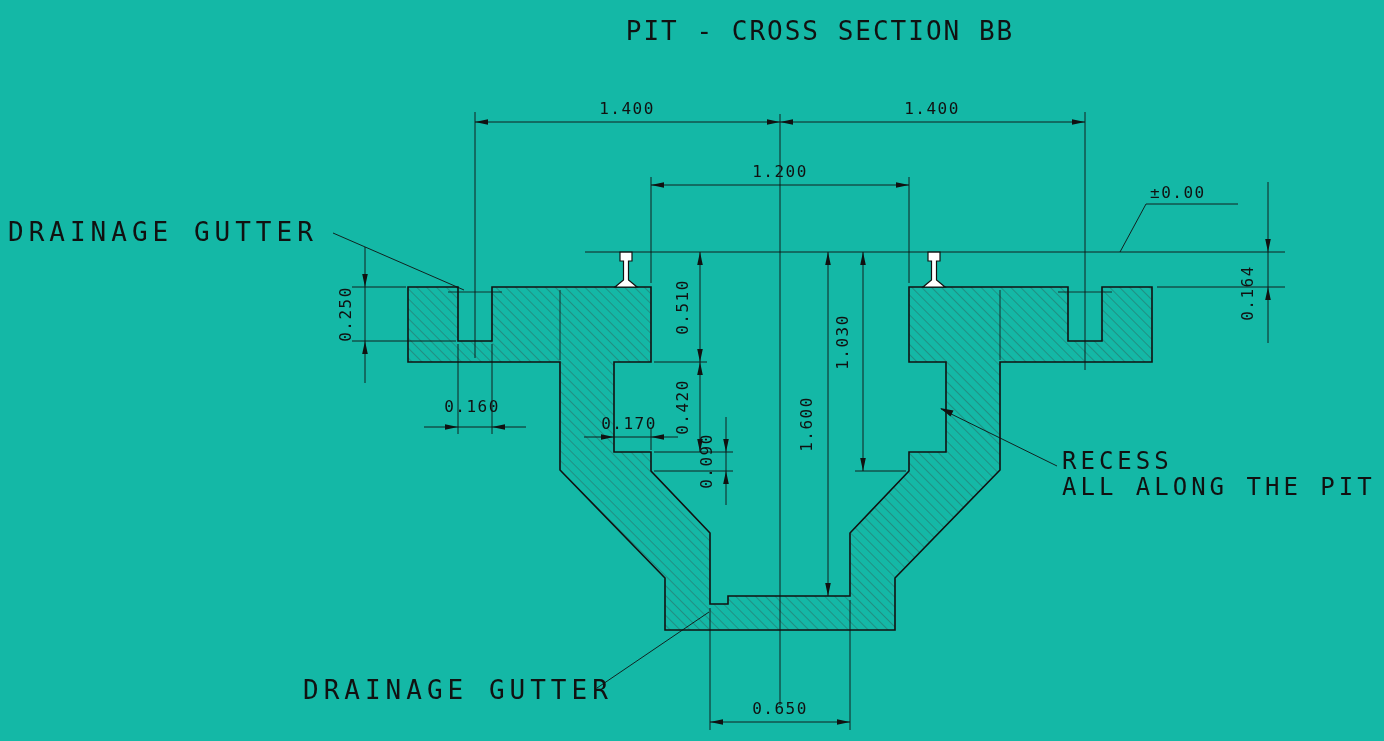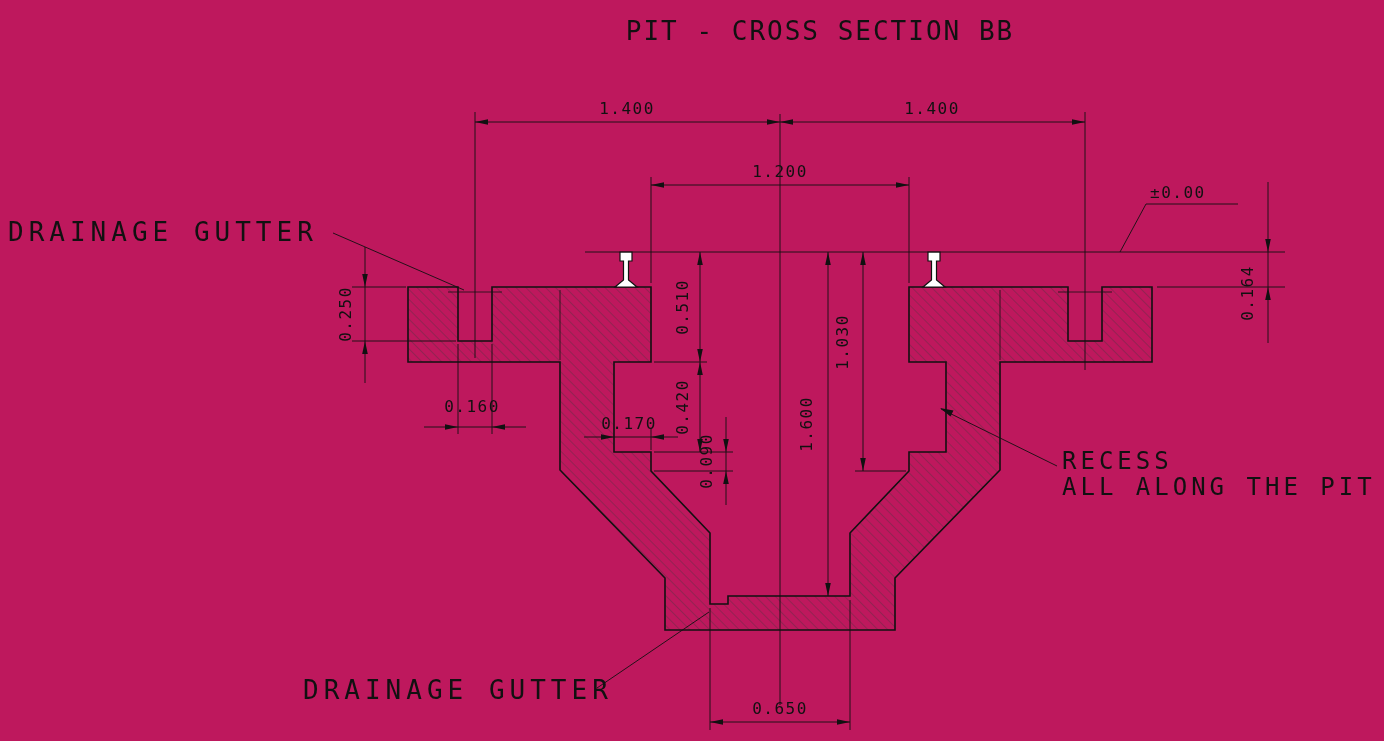--- a/index.html
+++ b/index.html
@@ -1,16 +1,16 @@
 <!DOCTYPE html>
 <html><head>
 <meta charset="utf-8">
 <style>
   html,body{margin:0;padding:0;background:#ffffff;}
-  .stage{position:relative;width:1384px;height:741px;background:#be185d;overflow:hidden;
+  .stage{position:relative;width:1384px;height:741px;background:#14b8a6;overflow:hidden;
          font-family:"DejaVu Sans Mono","Liberation Mono",monospace;}
   svg{position:absolute;left:0;top:0;}
   .outline{fill:url(#hatch);stroke:#111111;stroke-width:1.6;stroke-linejoin:miter;}
   .rail{fill:#ffffff;stroke:#111111;stroke-width:1.2;stroke-linejoin:miter;}
   .thin{stroke:#111111;stroke-width:0.9;fill:none;}
   .joint{stroke:#111111;stroke-width:0.8;fill:none;}
   .arrow{fill:#111111;stroke:none;}
   .dimtext{font-size:16px;letter-spacing:1.5px;fill:#111111;}
   .titletext{font-size:26px;letter-spacing:2px;fill:#111111;}
   .labeltext{font-size:26px;letter-spacing:5px;fill:#111111;}

